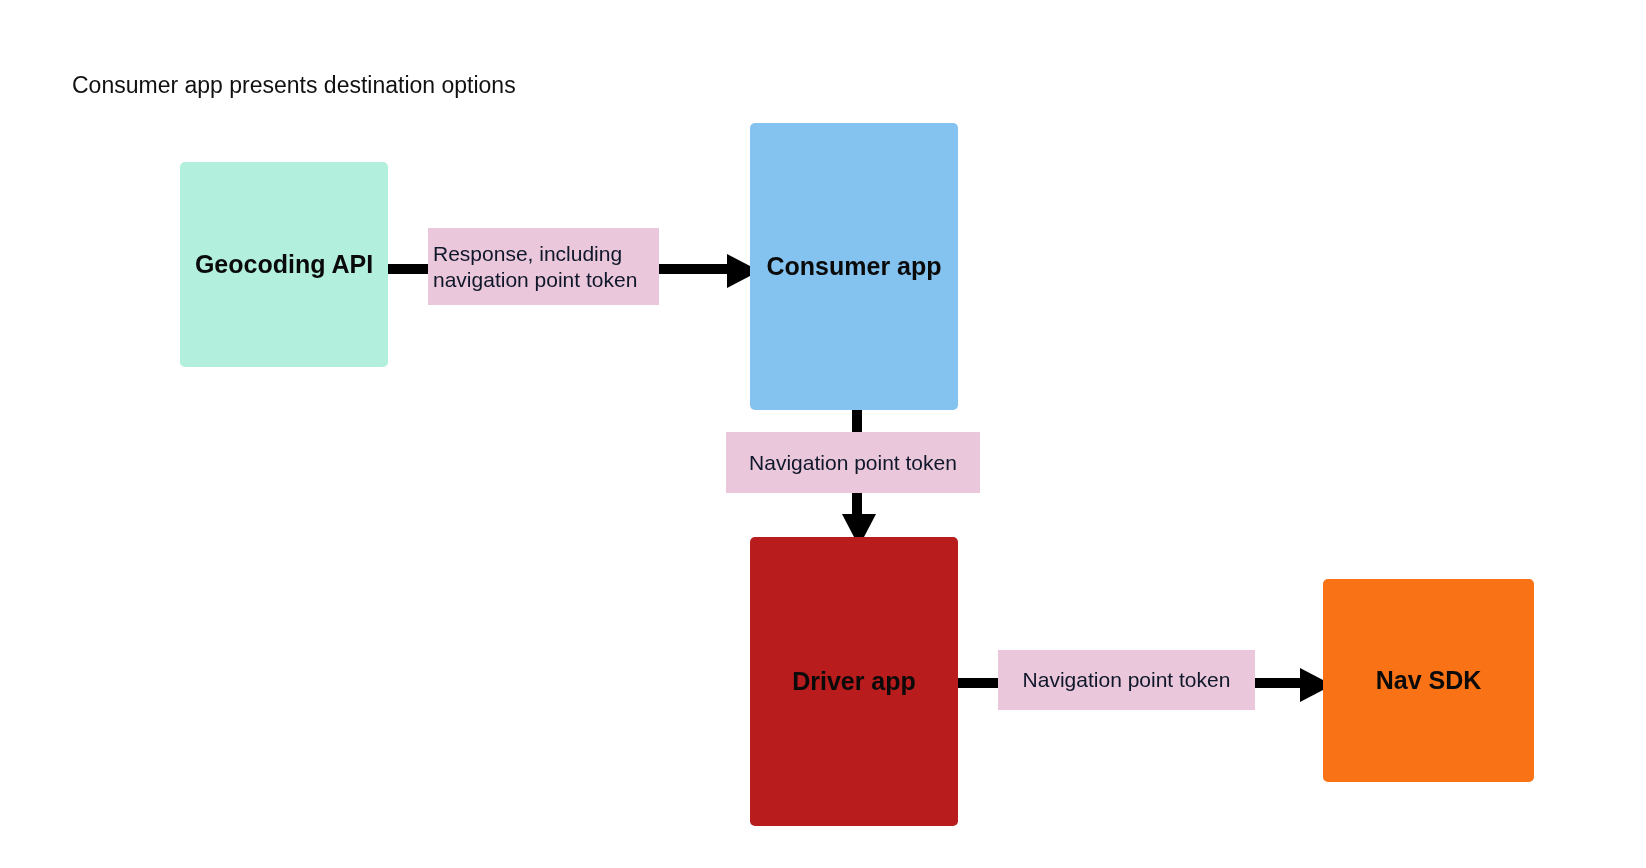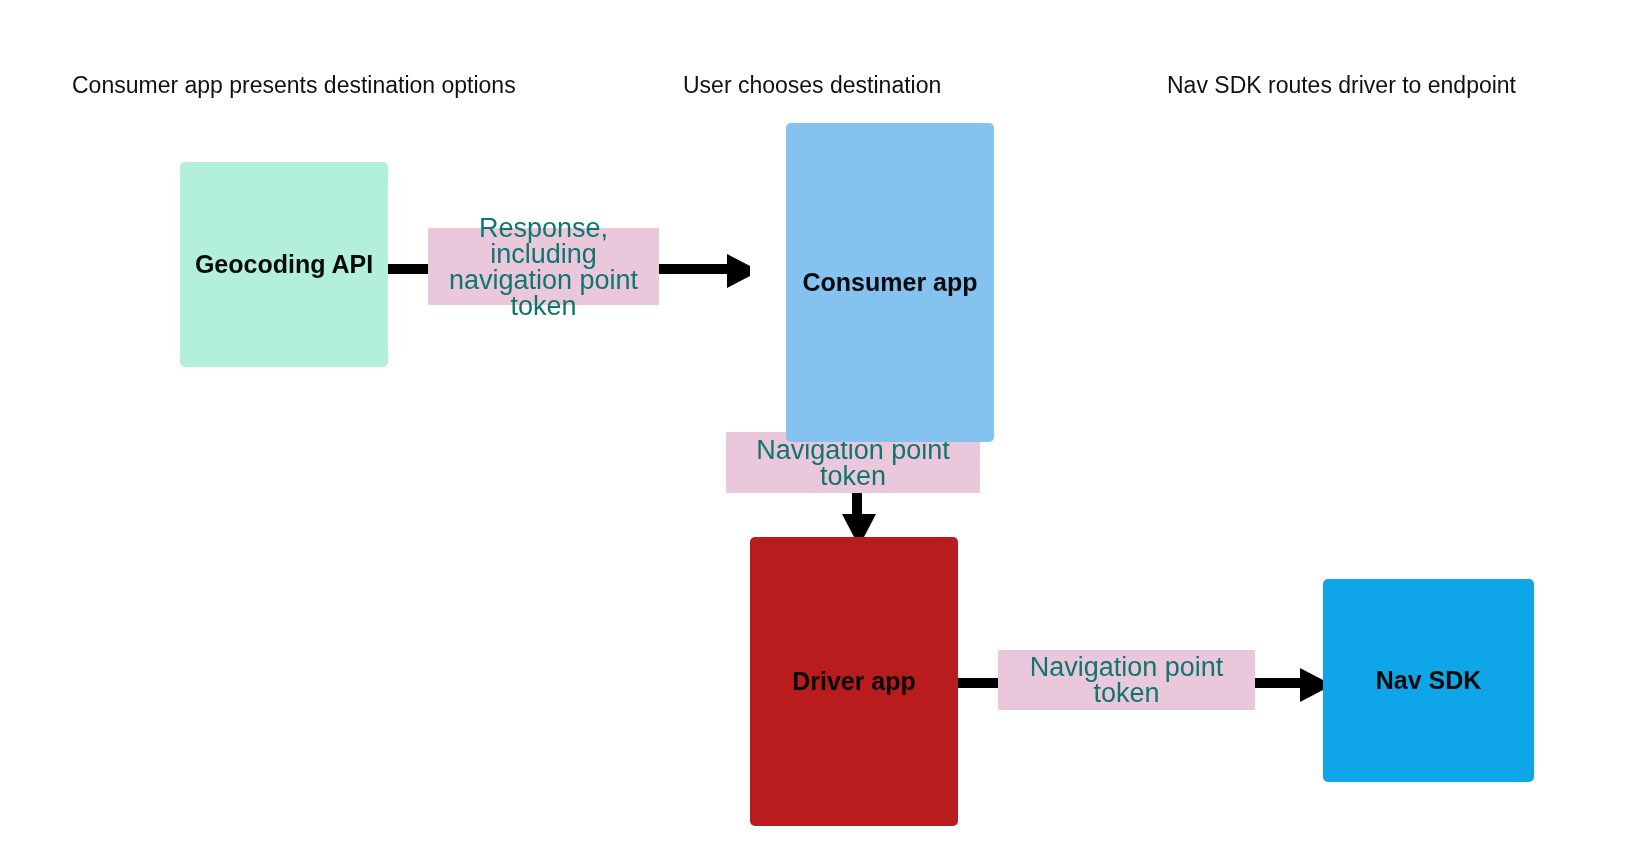--- a/index.html
+++ b/index.html
@@ -51,49 +51,47 @@
   .arrowhead.down {
     border-left: 12px solid transparent;
     border-right: 12px solid transparent;
     border-top: 23px solid #000000;
   }
   .edge-label {
     position: absolute;
     display: flex;
     align-items: center;
     justify-content: center;
-    text-align: center;
-    font-size: 27px;
+    text-align: left;
+    font-size: 21px;
     line-height: 26px;
-    color: #0f766e;
+    color: #0f172a;
     font-weight: 400;
   }
 </style>
 </head>
 <body>
 
 <div class="canvas">
 
   <div class="col-header" style="left:57px;  top:56px;">Consumer app presents destination options</div>
-  <div class="col-header" style="left:668px; top:56px;">User chooses destination</div>
-  <div class="col-header" style="left:1152px; top:56px;">Nav SDK routes driver to endpoint</div>
 
   <div class="edge-line" style="left:378px; top:254px; width:344px; height:4px;"></div>
   <div class="arrowhead right" style="left:717px; top:244px;"></div>
   <div class="edge-label" style="left: 418px; top: 218px; width: 231px; height: 77px; background: rgb(234, 199, 219);">Response, including navigation point token</div>
 
   <div class="edge-line" style="left:842px; top:400px; width:4px; height:108px;"></div>
   <div class="arrowhead down" style="left:832px; top:504px;"></div>
   <div class="edge-label" style="left: 716px; top: 422px; width: 254px; height: 61px; background: rgb(234, 199, 219);">Navigation point token</div>
 
   <div class="edge-line" style="left:948px; top:668px; width:345px; height:4px;"></div>
   <div class="arrowhead right" style="left:1290px; top:658px;"></div>
   <div class="edge-label" style="left: 988px; top: 640px; width: 257px; height: 60px; background: rgb(234, 199, 219);">Navigation point token</div>
 
   <div class="node" style="left: 170px; top: 152px; width: 208px; height: 205px; background: rgb(178, 240, 221);">Geocoding API</div>
 
-  <div class="node" style="left: 740px; top: 113px; width: 208px; height: 319px; background: rgb(132, 194, 240); margin-left: 36px;">Consumer app</div>
+  <div class="node" style="left: 740px; top: 113px; width: 208px; height: 287px; background: rgb(132, 194, 240);">Consumer app</div>
 
   <div class="node" style="left: 740px; top: 527px; width: 208px; height: 289px; background: #b91c1c;">Driver app</div>
 
-  <div class="node" style="left: 1313px; top: 569px; width: 211px; height: 203px; background: #0ea5e9;">Nav SDK</div>
+  <div class="node" style="left: 1313px; top: 569px; width: 211px; height: 203px; background: #f97316;">Nav SDK</div>
 
 </div>
 
 </body></html>

